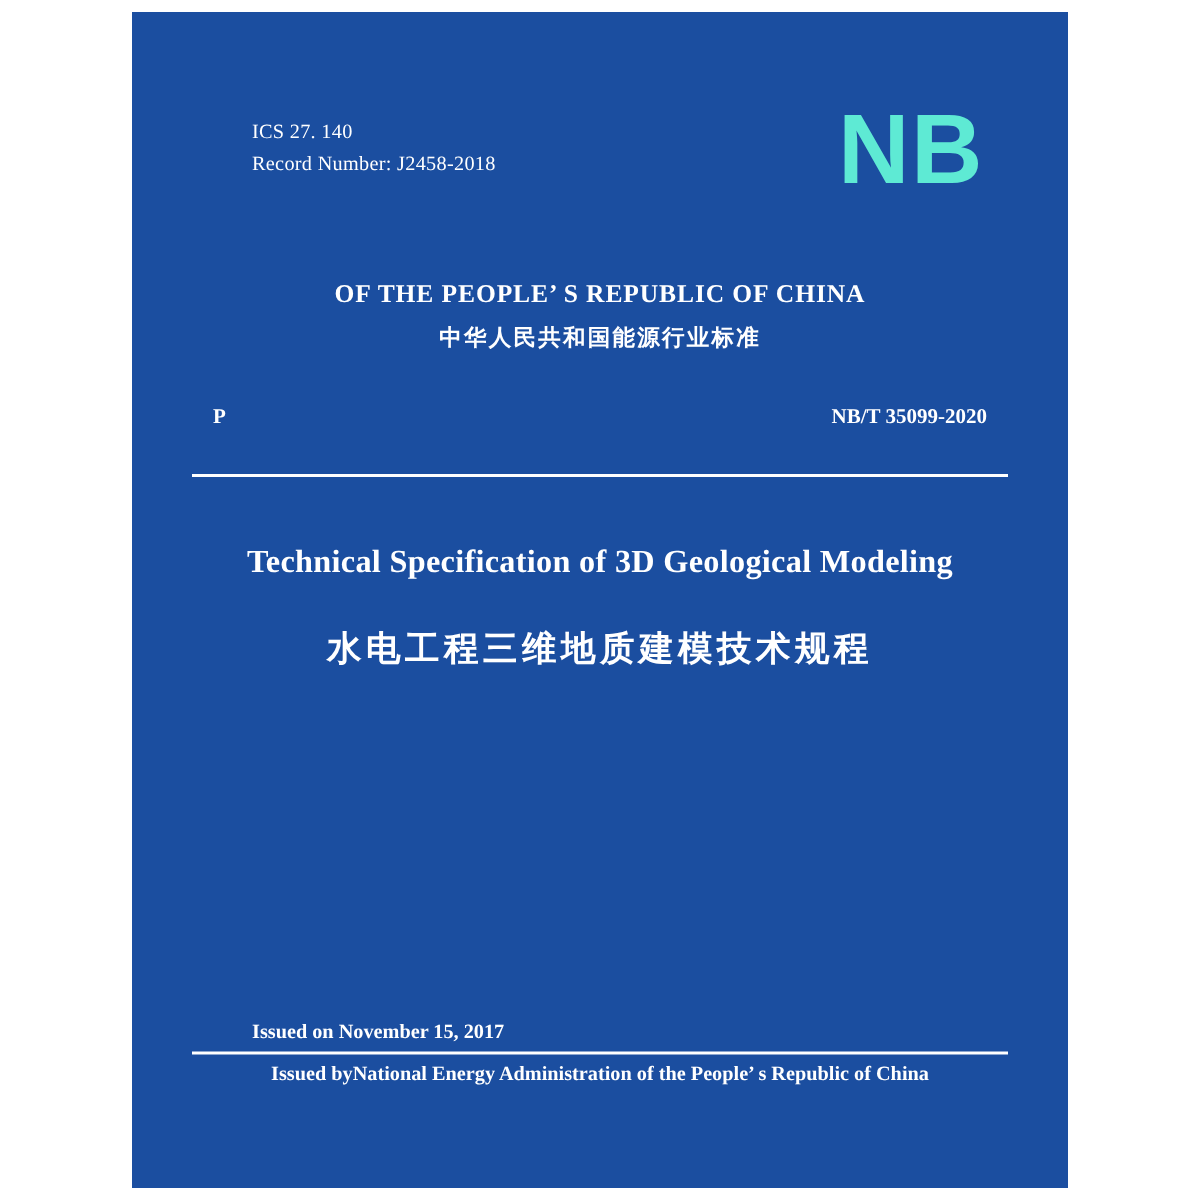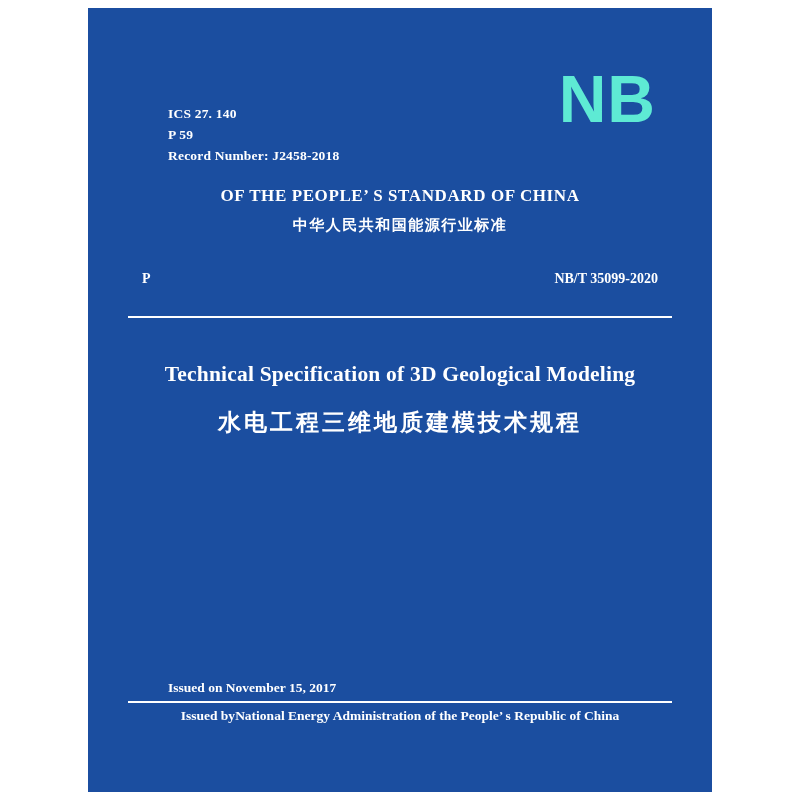--- a/index.html
+++ b/index.html
@@ -26,22 +26,22 @@
     width: 624px;
     height: 784px;
     background: #1b4ea0;
     color: #ffffff;
     box-sizing: border-box;
   }
   
   .ident {
     position: absolute;
     left: 80px;
-    top: 96px;
-    font-weight: bold;
+    top: 70px;
+    font-weight: normal;
     font-size: 13.5px;
     line-height: 1.55;
     letter-spacing: 0.2px;
   }
   .ident div {
     white-space: nowrap;
   }
   
   .nb-logo {
     position: absolute;
@@ -106,21 +106,21 @@
   }
   .title-en {
     font-weight: bold;
     font-size: 21.5px;
     line-height: 1.55;
     letter-spacing: 0.2px;
   }
   .title-cn {
     font-weight: bold;
     font-size: 23px;
-    margin-top: 16px;
+    margin-top: 26px;
     letter-spacing: 3px;
     font-family: "DejaVu Sans", sans-serif;
   }
   
   .dates-row {
     position: absolute;
     left: 80px;
     right: 70px;
     top: 672px;
     display: flex;
@@ -144,28 +144,27 @@
   }
 </style>
 </head>
 <body>
 
 <div class="page">
   <div class="cover">
 
     <div class="ident">
       <div>ICS 27. 140</div>
-      <div>P 59</div>
       <div>Record Number: J2458-2018</div>
     </div>
 
     <div class="nb-logo">NB</div>
 
     <div class="std-block">
-      <div class="std-en2">OF THE PEOPLE’ S STANDARD OF CHINA</div>
+      <div class="std-en2">OF THE PEOPLE’ S REPUBLIC OF CHINA</div>
       <div class="std-cn">中华人民共和国能源行业标准</div>
     </div>
 
     <div class="code-row">
       <div>P</div>
       <div>NB/T 35099-2020</div>
     </div>
 
     <div class="rule rule-top"></div>
 

